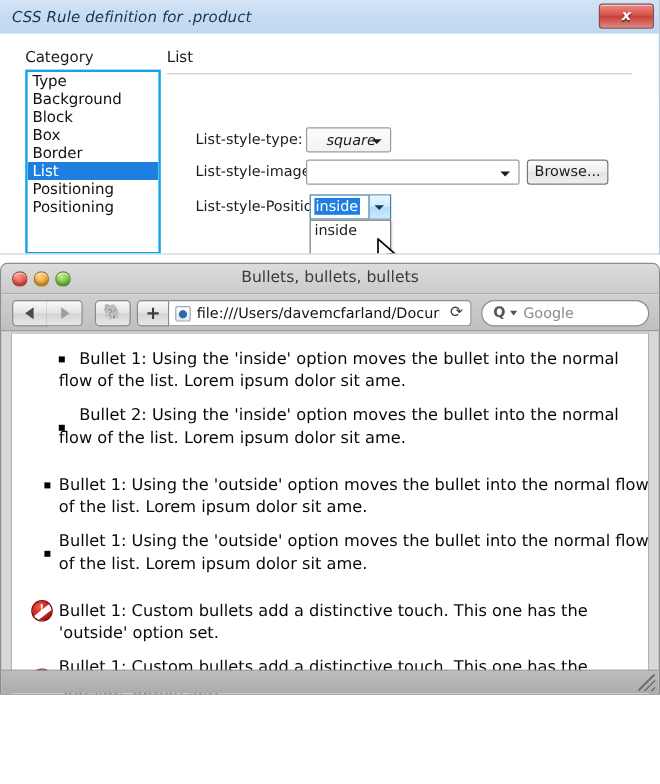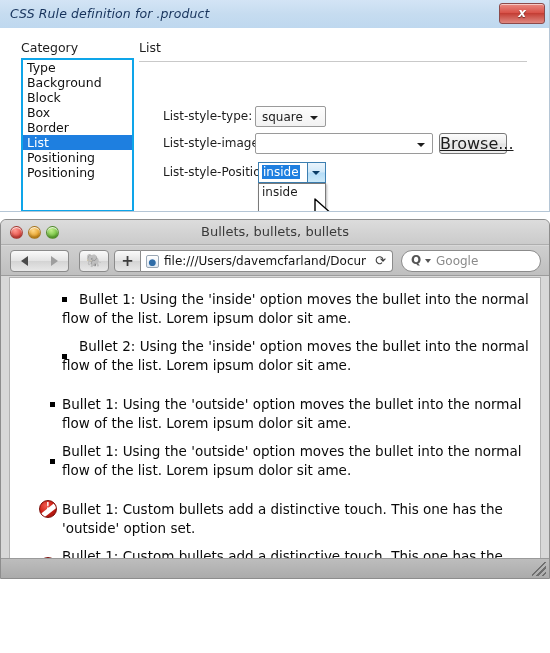--- a/index.html
+++ b/index.html
@@ -95,22 +95,22 @@
   #row-type .field-label { left: 0; top: 3px; right: auto; }
   #select-type {
     position: absolute; left: 92px; top: 0;
     width: 71px; height: 21px;
     border: 1px solid #9a9a9a;
     background: linear-gradient(to bottom, #fdfdfd 0%, #f2f2f2 100%);
     border-radius: 2px;
     cursor: pointer;
   }
   #select-type .val {
-    position: absolute; left: 6px; top: 3px;
-    font-size: 12px; color: #1d1d1d;
+    position: absolute; left: 16px; top: 3px;
+    font-size: 12px; color: #1d1d1d; font-style: italic;
   }
   .arrow-down {
     position: absolute; right: 7px; top: 9px;
     width: 0; height: 0;
     border-left: 4px solid transparent;
     border-right: 4px solid transparent;
     border-top: 4px solid #1d1d1d;
   }
 
   
@@ -126,22 +126,22 @@
   }
   #browse-button {
     position: absolute; left: 276px; top: 0;
     width: 68px; height: 21px;
     border: 1px solid #787878;
     border-radius: 3px;
     background: linear-gradient(to bottom, #fbfbfb 0%, #eeeeee 48%, #e3e3e3 52%, #efefef 100%);
     cursor: pointer;
   }
   #browse-button .lbl {
-    display: block; text-align: left; line-height: 19px;
-    font-size: 16px; color: #1d1d1d; text-decoration: underline;
+    display: block; text-align: center; line-height: 19px;
+    font-size: 12px; color: #1d1d1d;
   }
 
   
   #row-pos { left: 163px; top: 134px; }
   #row-pos .field-label { left: 0; top: 3px; right: auto; }
   #combo-pos {
     position: absolute; left: 95px; top: 0;
     width: 68px; height: 21px;
     border: 1px solid #3c7fb1;
     background: #ffffff;
@@ -296,21 +296,21 @@
       linear-gradient(135deg, transparent 44%, #6f6f6f 44%, #6f6f6f 52%, transparent 52%),
       linear-gradient(135deg, transparent 64%, #6f6f6f 64%, #6f6f6f 72%, transparent 72%),
       linear-gradient(135deg, transparent 84%, #6f6f6f 84%, #6f6f6f 92%, transparent 92%);
     cursor: nwse-resize;
   }
 
   
   .bullet-group { position: absolute; left: 0; width: 532px; }
   .li {
     position: relative;
-    font-size: 13.5px; line-height: 18.5px; color: #0a0a0a; margin-left: 13px;
+    font-size: 13.5px; line-height: 18.5px; color: #0a0a0a;
   }
   .li .txt { display: block; }
   .li-inside .txt { padding-left: 39px; text-indent: 0; }
   .li-inside .marker {
     position: absolute; left: 39px; top: 6.5px;
     width: 5px; height: 5px; background: #000000;
   }
   .li-inside .txt .pad { display: inline-block; width: 17px; }
   .li-outside .txt { padding-left: 39px; }
   .li-outside .marker {

